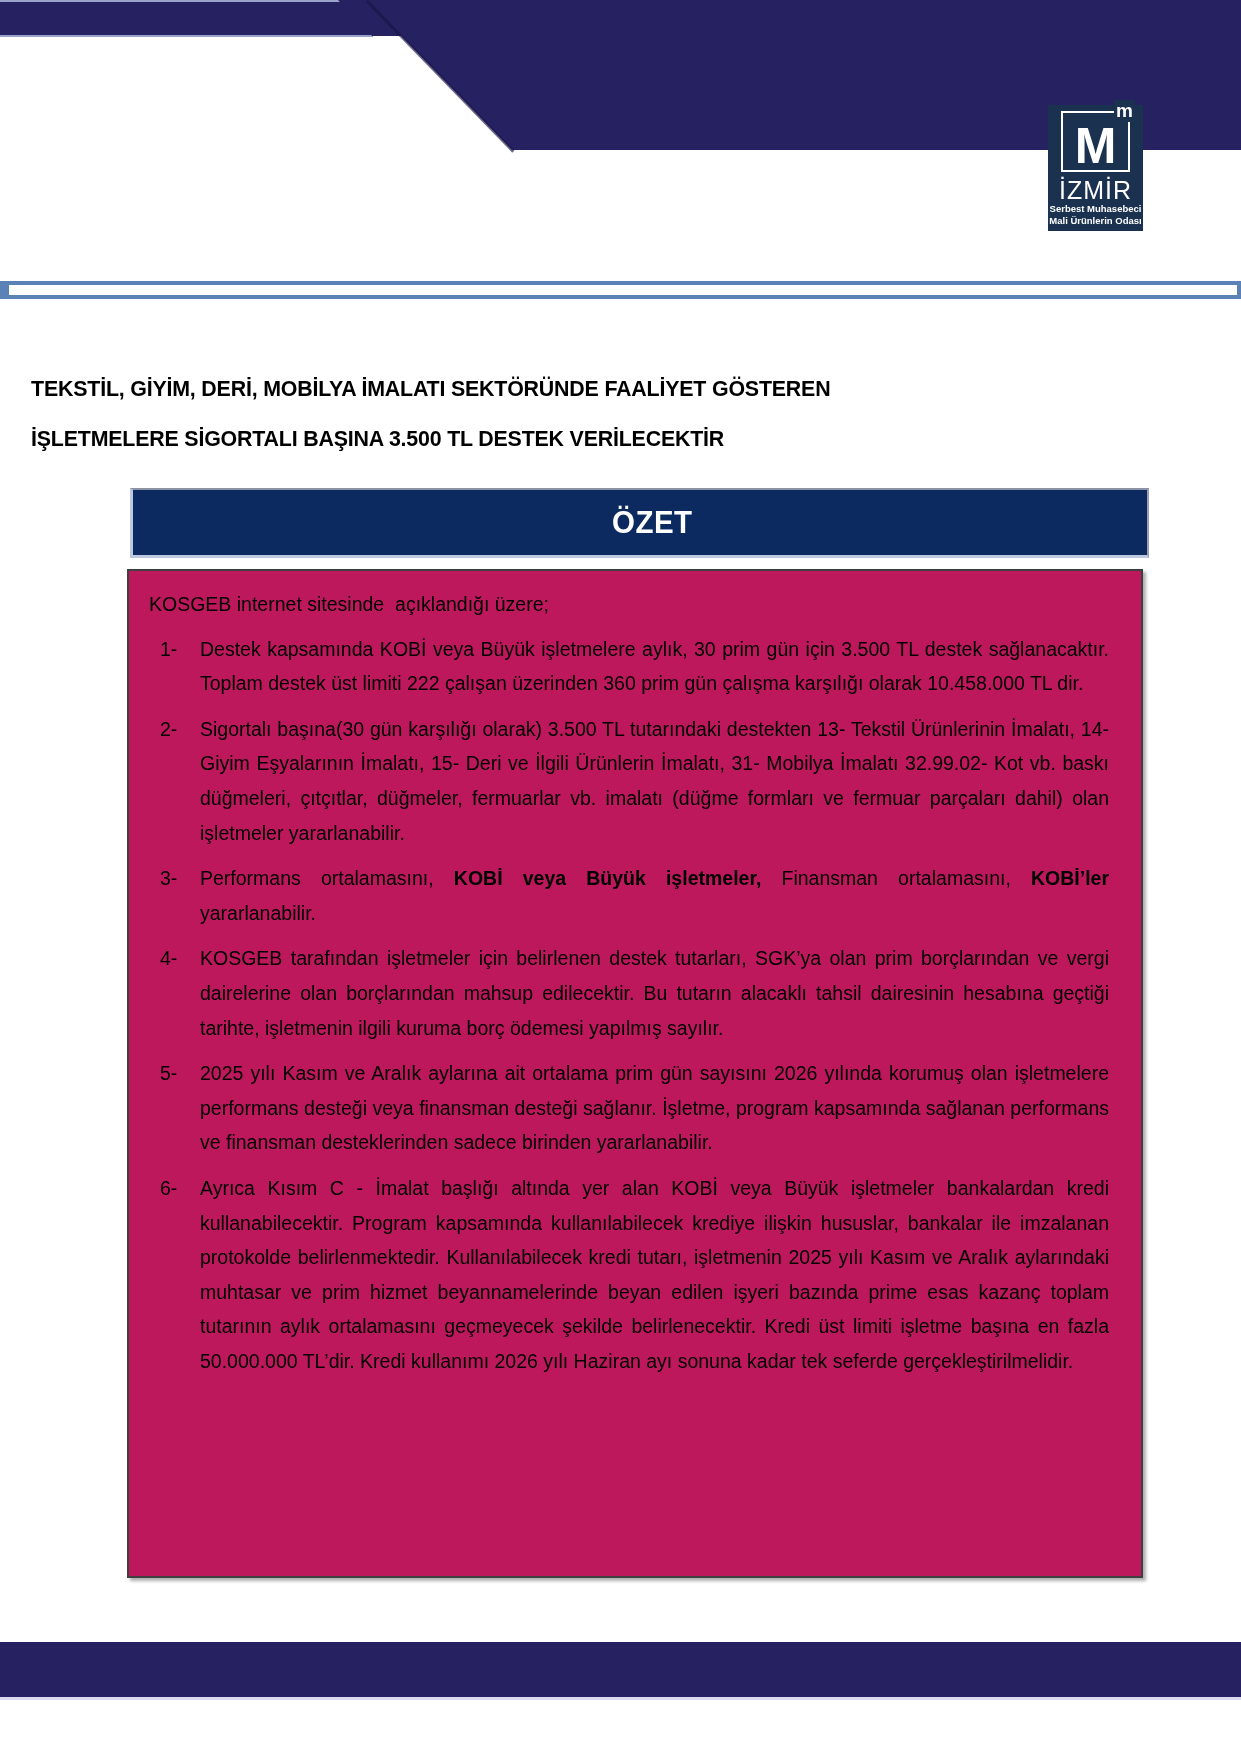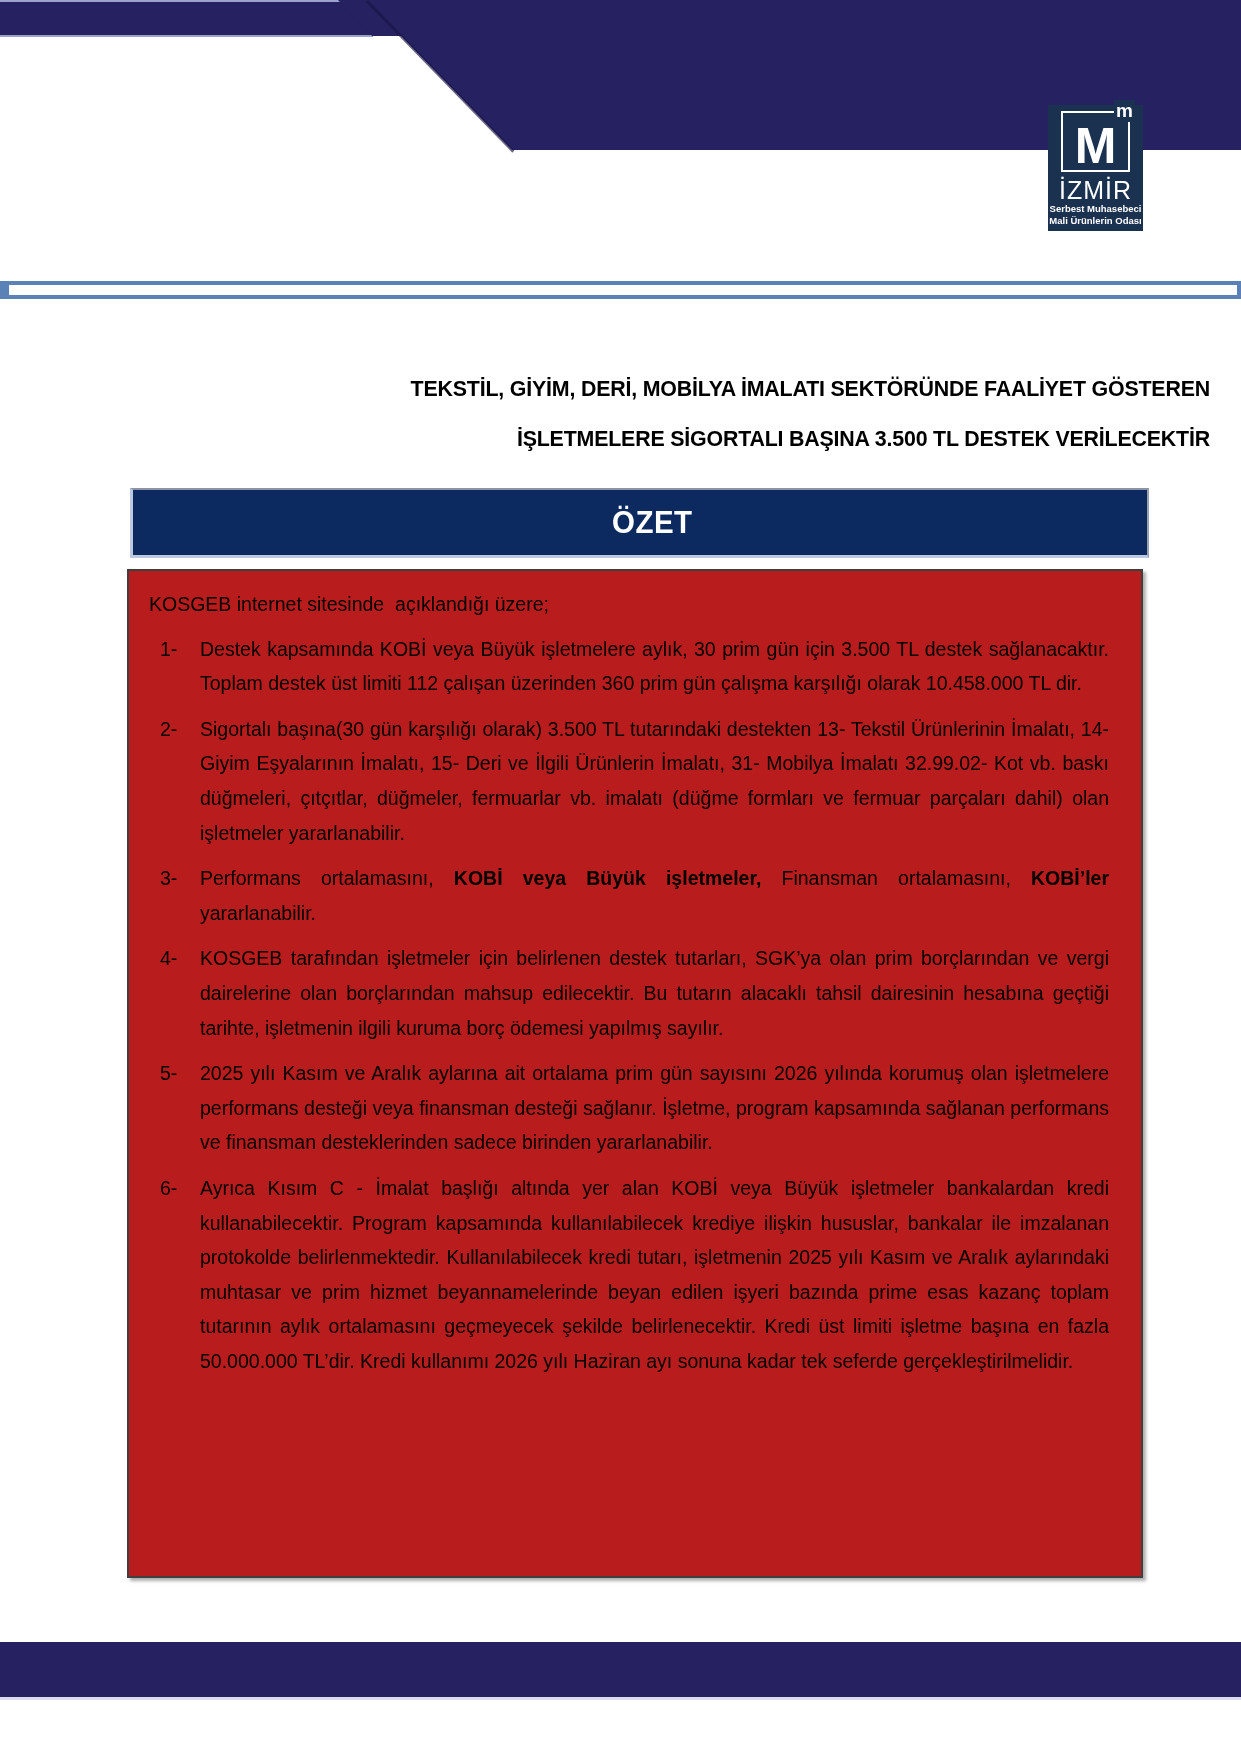--- a/index.html
+++ b/index.html
@@ -83,21 +83,21 @@
     background: var(--divider-blue);
   }
   .divider .inner {
     position: absolute; top: 4px; bottom: 4px; left: 9px; right: 4px;
     background: #fff;
   }
 
   
   .title-block {
     position: absolute; left: 0; top: 364px; width: 1241px;
-    text-align: right;
+    text-align: left;
     font-weight: bold; font-size: 22.5px; line-height: 50px;
     letter-spacing: -0.2px;
   }
   .title-block .tline { transform: scaleX(0.95); transform-origin: 50% 50%; white-space: nowrap; }
 
   
   .ozet {
     position: absolute; left: 130px; top: 488px;
     width: 1019px; height: 70px;
     background: var(--banner-navy);
@@ -110,21 +110,21 @@
   .ozet .label {
     color: #fff; font-weight: bold; font-size: 31px; letter-spacing: .5px;
     transform: scaleX(0.95);
   }
 
   
   .sum-box {
     position: absolute; left: 127px; top: 569px;
     width: 1016px; height: 1009px;
     border: 2px solid #3f3f3f;
-    background: #b91c1c;
+    background: #be185d;
     box-shadow: 3px 3px 3px rgba(130,130,130,.65);
     padding: 16px 32px 0 18px;
     font-size: 19.5px; line-height: 34.6px;
   }
   .intro { white-space: pre-wrap; margin-bottom: 10px; margin-left: 2px; }
   .item {
     position: relative;
     padding-left: 53px;
     margin-bottom: 11px;
     text-align: justify;
@@ -167,21 +167,21 @@
   <div class="tline">İŞLETMELERE SİGORTALI BAŞINA 3.500 TL DESTEK VERİLECEKTİR</div>
 </div>
 
 <div class="ozet">
   <div class="label">ÖZET</div>
 </div>
 
 <div class="sum-box">
   <div class="intro">KOSGEB internet sitesinde  açıklandığı üzere;</div>
   <div>
-      <div class="item"><span class="num">1-</span><span>Destek kapsamında KOBİ veya Büyük işletmelere aylık, 30 prim gün için 3.500 TL destek sağlanacaktır. Toplam destek üst limiti 112 çalışan üzerinden 360 prim gün çalışma karşılığı olarak 10.458.000 TL dir.</span></div>
+      <div class="item"><span class="num">1-</span><span>Destek kapsamında KOBİ veya Büyük işletmelere aylık, 30 prim gün için 3.500 TL destek sağlanacaktır. Toplam destek üst limiti 222 çalışan üzerinden 360 prim gün çalışma karşılığı olarak 10.458.000 TL dir.</span></div>
       <div class="item"><span class="num">2-</span><span>Sigortalı başına(30 gün karşılığı olarak) 3.500 TL tutarındaki destekten 13- Tekstil Ürünlerinin İmalatı, 14- Giyim Eşyalarının İmalatı, 15- Deri ve İlgili Ürünlerin İmalatı, 31- Mobilya İmalatı 32.99.02- Kot vb. baskı düğmeleri, çıtçıtlar, düğmeler, fermuarlar vb. imalatı (düğme formları ve fermuar parçaları dahil) olan işletmeler yararlanabilir.</span></div>
       <div class="item"><span class="num">3-</span><span>Performans ortalamasını, </span><span class="b">KOBİ veya Büyük işletmeler,</span><span> Finansman ortalamasını, </span><span class="b">KOBİ’ler</span><span> yararlanabilir.</span></div>
       <div class="item"><span class="num">4-</span><span> KOSGEB tarafından işletmeler için belirlenen destek tutarları, SGK’ya olan prim borçlarından ve vergi dairelerine olan borçlarından mahsup edilecektir. Bu tutarın alacaklı tahsil dairesinin hesabına geçtiği tarihte, işletmenin ilgili kuruma borç ödemesi yapılmış sayılır.</span></div>
       <div class="item"><span class="num">5-</span><span>2025 yılı Kasım ve Aralık aylarına ait ortalama prim gün sayısını 2026 yılında korumuş olan işletmelere performans desteği veya finansman desteği sağlanır. İşletme, program kapsamında sağlanan performans ve finansman desteklerinden sadece birinden yararlanabilir.</span></div>
       <div class="item"><span class="num">6-</span><span>Ayrıca Kısım C - İmalat başlığı altında yer alan KOBİ veya Büyük işletmeler bankalardan kredi kullanabilecektir. Program kapsamında kullanılabilecek krediye ilişkin hususlar, bankalar ile imzalanan protokolde belirlenmektedir. Kullanılabilecek kredi tutarı, işletmenin 2025 yılı Kasım ve Aralık aylarındaki muhtasar ve prim hizmet beyannamelerinde beyan edilen işyeri bazında prime esas kazanç toplam tutarının aylık ortalamasını geçmeyecek şekilde belirlenecektir. Kredi üst limiti işletme başına en fazla 50.000.000 TL’dir. Kredi kullanımı 2026 yılı Haziran ayı sonuna kadar tek seferde gerçekleştirilmelidir.</span></div>
     </div>
 </div>
 
 <div class="bottom-bar"></div>
 

